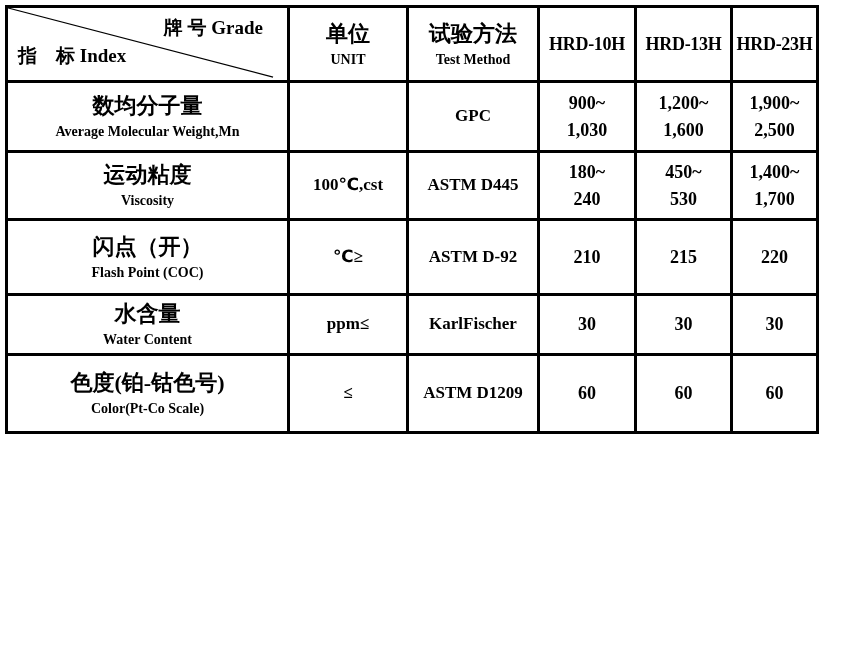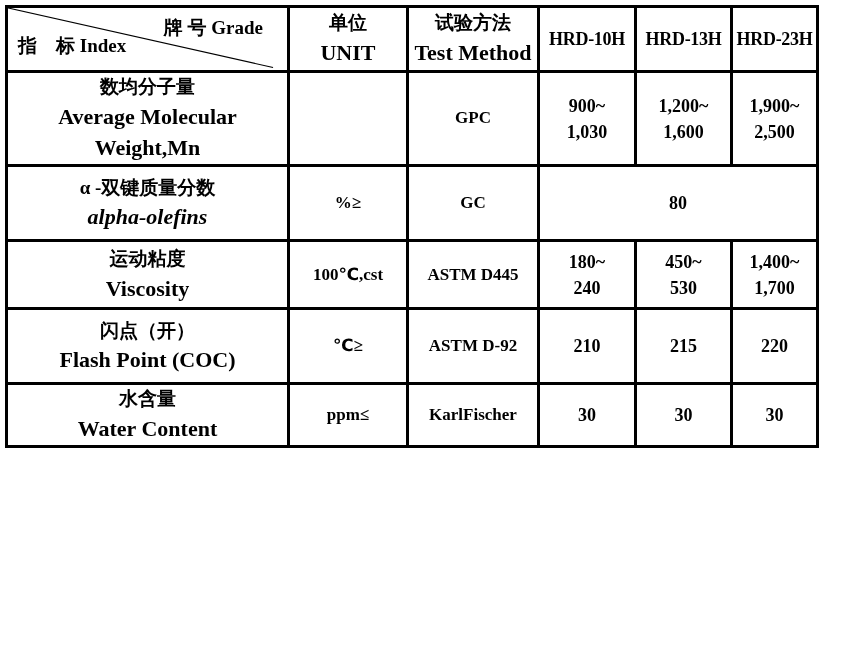--- a/index.html
+++ b/index.html
@@ -13,22 +13,22 @@
   table.spec td{
     border:3px solid #000;
     text-align:center;
     vertical-align:middle;
     padding:0;
     color:#000;
     font-family:"Liberation Serif","DejaVu Sans",serif;
     font-weight:bold;
     line-height:1.45;
   }
-  .zh{font-size:19px;font-family:Liberation Serif, serif;}
-  .en{font-size:22px;}
+  .zh{font-size:22px;font-family:Liberation Serif, serif;}
+  .en{font-size:14px;}
   .it{font-style:italic;}
   .val{font-size:18px;}
   .grade{font-size:18px; letter-spacing:-0.3px;}
   .unit-txt{font-size:17px;}
   .method-txt{font-size:17px;}
   
   td.corner{position:relative;}
   td.corner svg.diag{position:absolute;left:0;top:0;width:100%;height:100%;display:block;}
   .corner-top{
     position:absolute; top:6px; right:24px;
@@ -46,21 +46,21 @@
   <colgroup>
     <col style="width:282px">
       <col style="width:119px">
       <col style="width:131px">
     <col style="width:97px">
       <col style="width:96px">
       <col style="width:86px">
   </colgroup>
 
   <tbody>
-      <tr style="height:65px">
+      <tr style="height:75px">
     <td class="corner">
       <svg class="diag" viewBox="0 0 100 100" preserveAspectRatio="none">
         <line x1="0" y1="0" x2="95" y2="96" stroke="#000" stroke-width="1.2" vector-effect="non-scaling-stroke"></line>
       </svg>
       <span class="corner-top">牌 号 Grade</span>
       <span class="corner-bottom">指　标 Index</span>
     </td>
     <td>
       <div class="zh">单位</div>
       <div class="en">UNIT</div>
@@ -89,29 +89,20 @@
       <div>1,200~</div>
       <div>1,600</div>
     </td>
     <td class="val">
       <div>1,900~</div>
       <div>2,500</div>
     </td>
   </tr>
 
 
-  <tr style="height:75px">
-    <td>
-      <div class="zh">α -双键质量分数</div>
-      <div class="en it">alpha-olefins</div>
-    </td>
-    <td class="unit-txt">%≥</td>
-    <td class="method-txt">GC</td>
-    <td class="val" colspan="3">80</td>
-  </tr>
 
   <tr style="height:68px">
     <td>
       <div class="zh">运动粘度</div>
       <div class="en">Viscosity</div>
     </td>
     <td class="unit-txt">100℃,cst</td>
     <td class="method-txt">ASTM D445</td>
     <td class="val">
       <div>180~</div>
@@ -145,14 +136,25 @@
       <div class="zh">水含量</div>
       <div class="en">Water Content</div>
     </td>
     <td class="unit-txt">ppm≤</td>
     <td class="method-txt">KarlFischer</td>
     <td class="val">30</td>
     <td class="val">30</td>
     <td class="val">30</td>
   </tr>
 
+  <tr style="height:78px">
+    <td>
+      <div class="zh">色度(铂-钴色号)</div>
+      <div class="en">Color(Pt-Co Scale)</div>
+    </td>
+    <td class="unit-txt">≤</td>
+    <td class="method-txt">ASTM D1209</td>
+    <td class="val">60</td>
+    <td class="val">60</td>
+    <td class="val">60</td>
+  </tr>
 </tbody>
   </table>
 
 </body></html>

